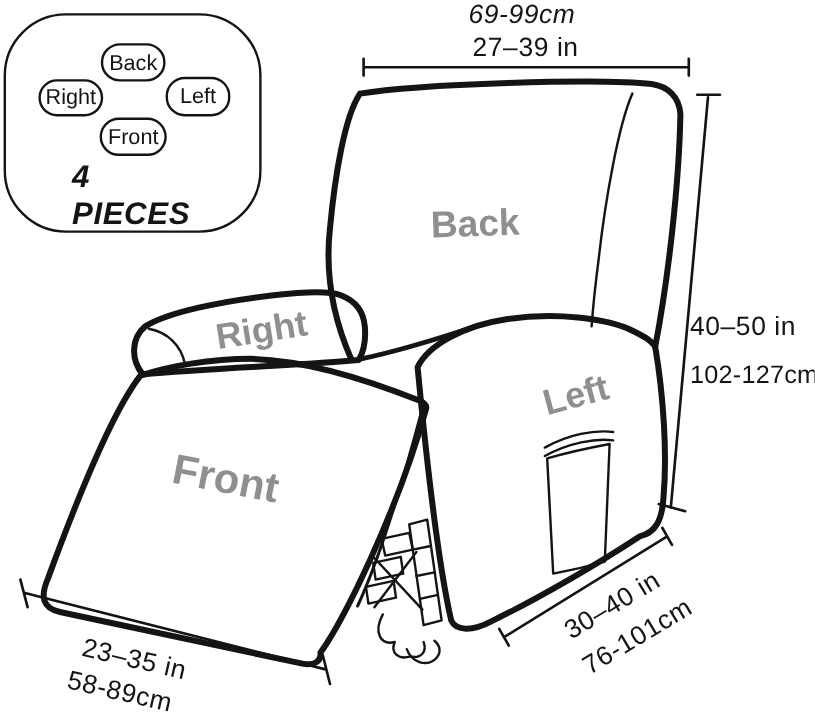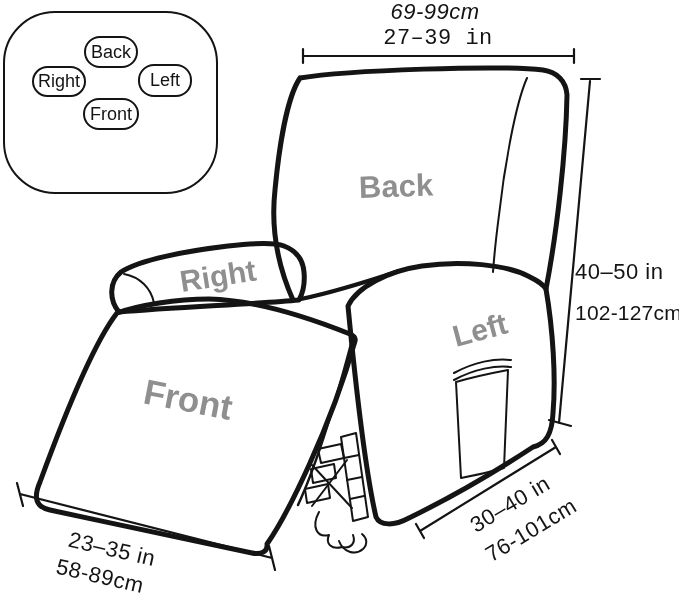--- a/index.html
+++ b/index.html
@@ -94,29 +94,30 @@
     </div>
     <div class="pill" style="left:27px;top:53px;width:54px;height:31px;">
       <span>Right</span>
     </div>
     <div class="pill" style="left:133px;top:51px;width:54px;height:33px;">
       <span>Left</span>
     </div>
     <div class="pill" style="left:78px;top:85px;width:56px;height:32px;">
       <span>Front</span>
     </div>
+    <div class="legend-title" style="left:107px;top:150px;">4 PIECES</div>
   </div>
 
   <div class="txt glabel center" style="left:396px;top:187px;font-size:31px;transform:translate(-50%,-50%) rotate(-2deg);">Back</div>
   <div class="txt glabel" style="left:218px;top:276px;font-size:30px;transform:translate(-50%,-50%) rotate(-9deg);">Right</div>
   <div class="txt glabel" style="left:480px;top:330px;font-size:30px;transform:translate(-50%,-50%) rotate(-15deg);">Left</div>
   <div class="txt glabel" style="left:188px;top:400px;font-size:35px;transform:translate(-50%,-50%) rotate(11deg);">Front</div>
 
   <div class="txt dim center" style="left:435px;top:12px;font-style:italic;">69-99cm</div>
-  <div class="txt dim center" style="left:438px;top:39px;font-family:Liberation Mono, monospace;">27–39 in</div>
+  <div class="txt dim center" style="left:438px;top:39px;">27–39 in</div>
 
   <div class="txt dim" style="left:575px;top:272px;transform:translate(0,-50%);">40–50 in</div>
   <div class="txt dim-sm" style="left:575px;top:313px;transform:translate(0,-50%);">102-127cm</div>
 
   <div class="txt dim" style="left:112px;top:549px;transform:translate(-50%,-50%) rotate(13deg);">23–35 in</div>
   <div class="txt dim" style="left:100px;top:576px;transform:translate(-50%,-50%) rotate(13deg);">58-89cm</div>
 
   <div class="txt dim" style="left:510px;top:504px;transform:translate(-50%,-50%) rotate(-31deg);">30–40 in</div>
   <div class="txt dim" style="left:531px;top:530px;transform:translate(-50%,-50%) rotate(-31deg);">76-101cm</div>
 

